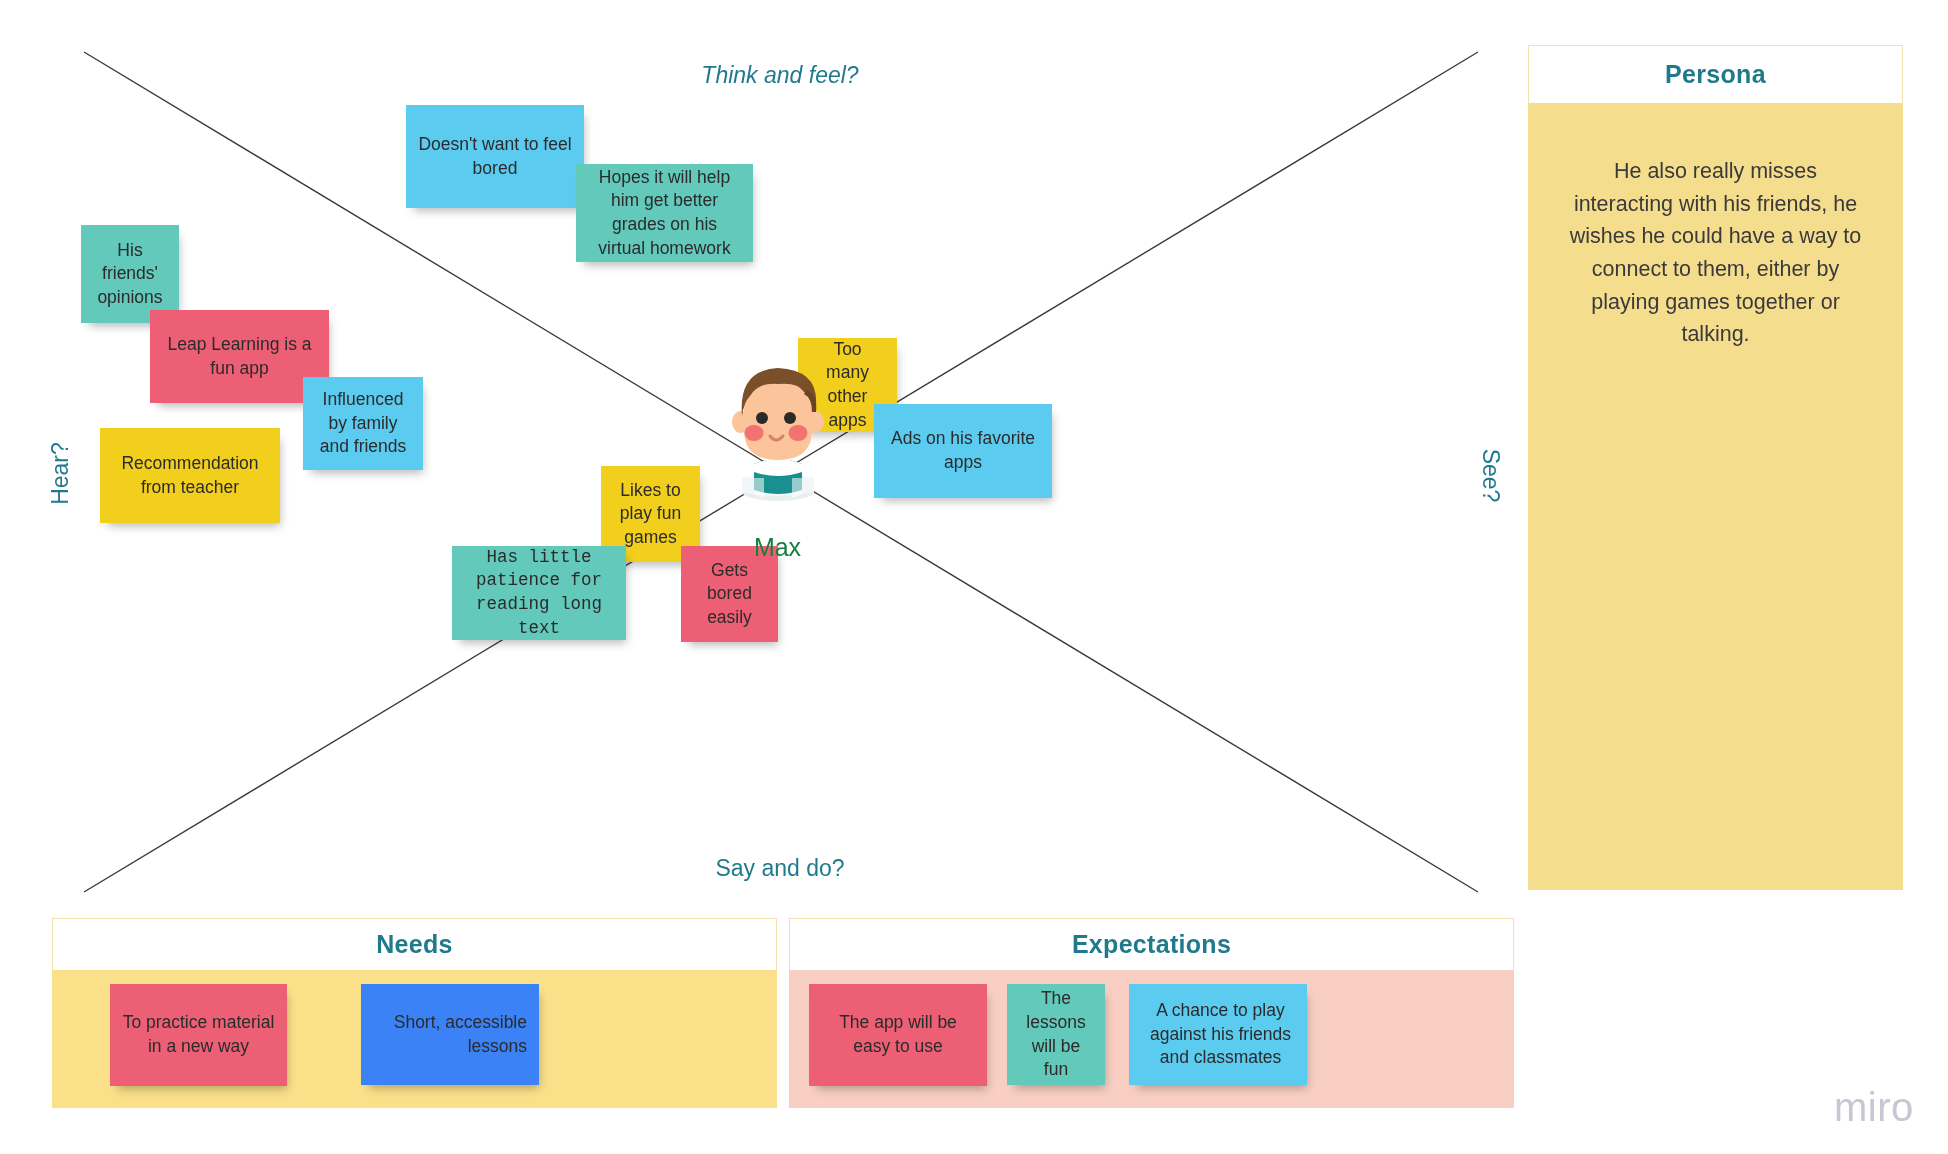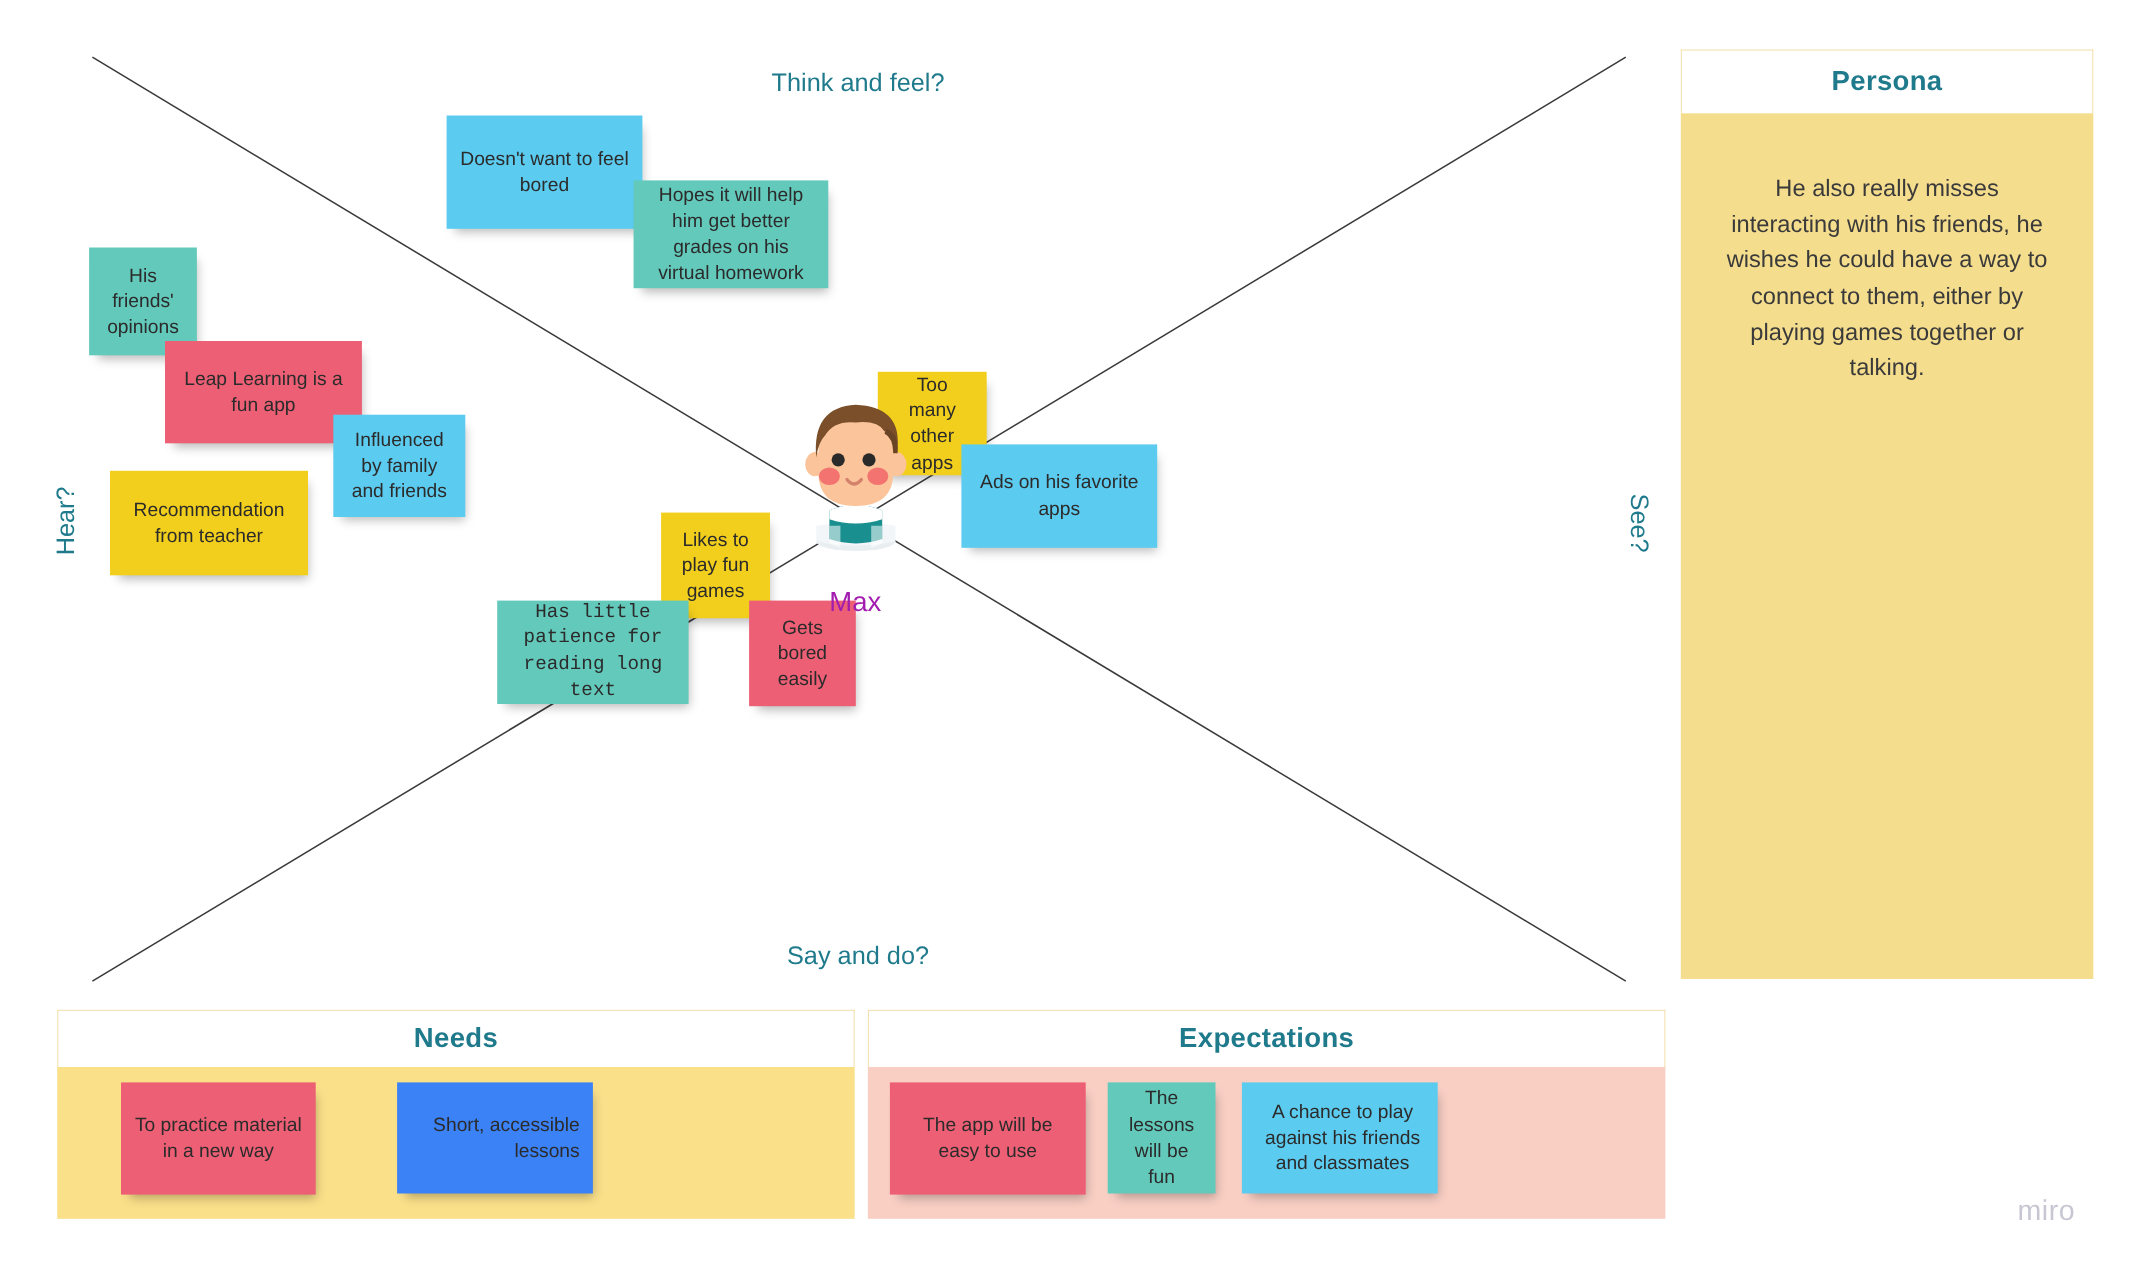--- a/index.html
+++ b/index.html
@@ -15,21 +15,21 @@
   .diagonals { position: absolute; left: 0; top: 0; width: 1948px; height: 1154px; pointer-events: none; }
 
   
   .axis-label {
     position: absolute;
     color: #1f7a8c;
     font-size: 23px;
     font-family: "Liberation Sans", sans-serif;
     white-space: nowrap;
   }
-  .axis-top  { left: 0; top: 62px; width: 1560px; text-align: center; }
+  .axis-top  { left: 0; top: 62px; width: 1560px; text-align: center; font-style: italic; }
   .axis-bot  { left: 0; top: 855px; width: 1560px; text-align: center; }
   .axis-left {
     left: -20px; top: 460px; width: 160px; text-align: center;
     transform: rotate(-90deg);
   }
   .axis-right {
     left: 1410px; top: 462px; width: 160px; text-align: center;
     transform: rotate(90deg);
   }
 
@@ -43,21 +43,21 @@
     line-height: 1.35;
     padding: 6px 12px;
     box-shadow: 4px 7px 9px -4px rgba(0,0,0,0.28);
   }
   .note span { display: block; }
 
   
   .avatar-wrap { position: absolute; left: 718px; top: 360px; width: 120px; height: 145px; }
   .avatar-name {
     position: absolute; left: 700px; top: 533px; width: 155px;
-    text-align: center; font-size: 25px; color: #a21caf;
+    text-align: center; font-size: 25px; color: #15803d;
   }
 
   
   .panel { position: absolute; background: #fff; }
   .panel-head {
     background: #ffffff;
     border: 1px solid #f3e2b0;
     border-bottom: none;
     display: flex; align-items: center; justify-content: center;
     color: #1f7a8c;
@@ -78,21 +78,21 @@
   #needs-panel { left: 52px; top: 918px; width: 725px; height: 190px; }
   #needs-panel .panel-head { height: 52px; font-size: 25px; width: 100%; }
   #needs-panel .panel-body { height: 138px; background: #fbe08a; }
 
   #expect-panel { left: 789px; top: 918px; width: 725px; height: 190px; }
   #expect-panel .panel-head { height: 52px; font-size: 25px; width: 100%; }
   #expect-panel .panel-body { height: 138px; background: #f9cfc4; }
 
   .miro {
     position: absolute; left: 1834px; top: 1085px;
-    color: #c7c7d3; font-size: 26px; letter-spacing: .5px;
+    color: #c7c7d3; font-size: 40px; letter-spacing: .5px;
   }
 </style>
 </head>
 <body>
 
 <div id="board">
 
   <svg class="diagonals" viewBox="0 0 1948 1154" preserveAspectRatio="none">
     <line id="diag-1" stroke="#3a3a3a" stroke-width="1.4" x1="84" y1="52" x2="1478" y2="892"></line>
     <line id="diag-2" stroke="#3a3a3a" stroke-width="1.4" x1="1478" y1="52" x2="84" y2="892"></line>

